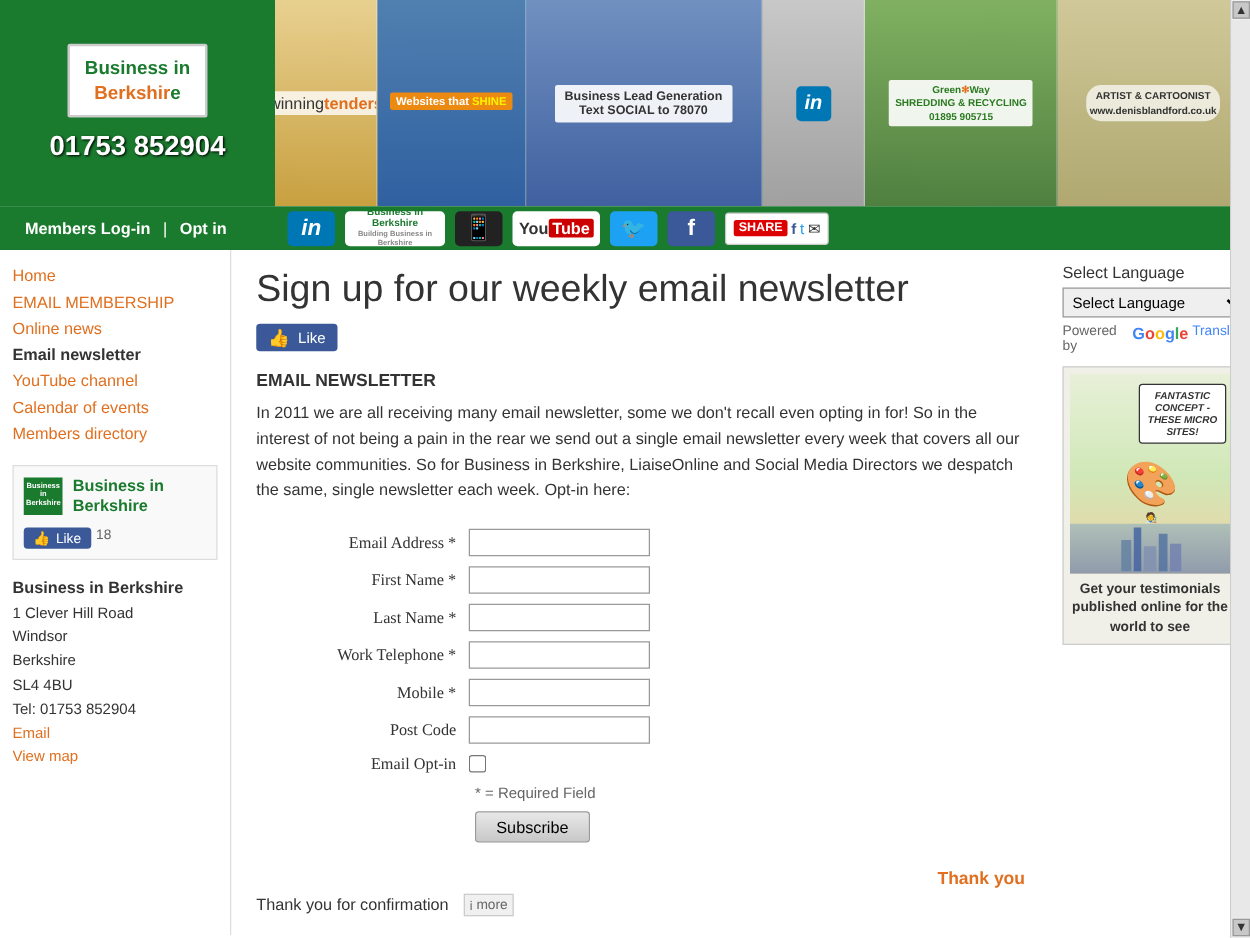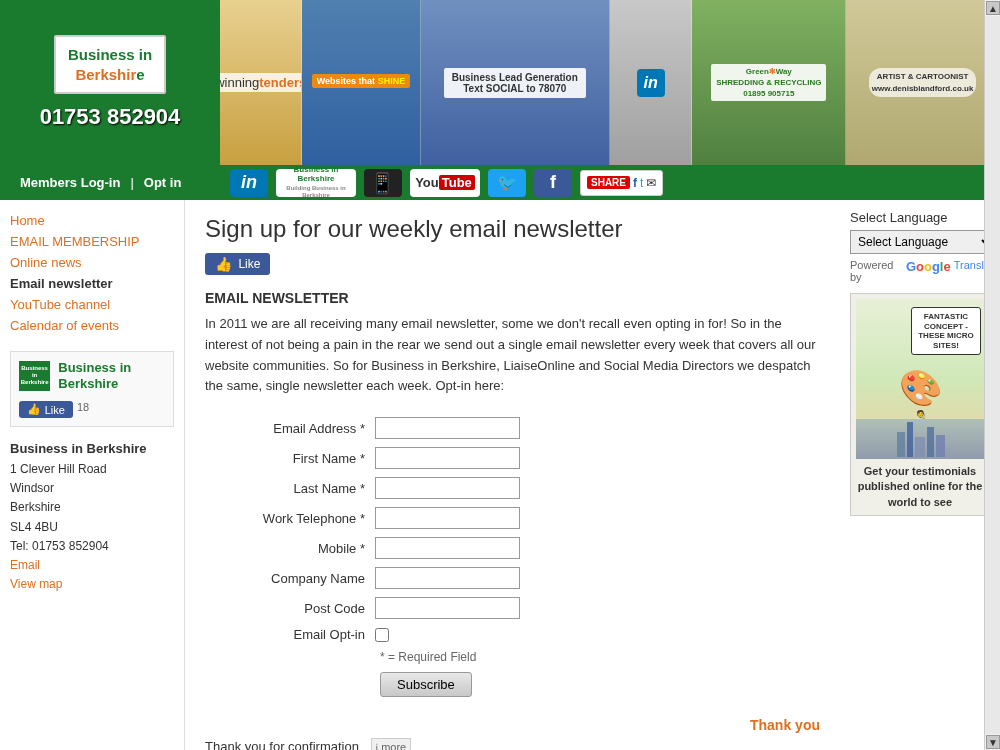--- a/index.html
+++ b/index.html
@@ -49,30 +49,30 @@
     .sidebar-card-header { display: flex; align-items: center; gap: 8px; }
     .bib-logo-box { width: 40px; height: 30px; background: #1a7a2e; display: flex; align-items: center; justify-content: center; font-size: 7px; color: #fff; font-weight: bold; text-align: center; line-height: 1.1; }
     .bib-logo-text { font-size: 12px; font-weight: bold; color: #1a7a2e; line-height: 1.2; }
     .like-btn { display: flex; align-items: center; gap: 4px; background: #3b5998; color: #fff; padding: 2px 8px; font-size: 11px; border-radius: 3px; margin-top: 5px; width: fit-content; }
     .like-count { font-size: 11px; color: #666; margin-left: 4px; }
     .sidebar-address { margin-top: 12px; font-size: 12px; line-height: 1.6; }
     .sidebar-address strong { display: block; font-size: 13px; }
     .sidebar-address a { color: #e07020; text-decoration: none; }
 
     
-    #page-title { font-size: 24px; font-weight: normal; color: #333; margin-bottom: 10px; }
+    #page-title { font-size: 30px; font-weight: normal; color: #333; margin-bottom: 10px; }
     .fb-like-btn { display: inline-flex; align-items: center; gap: 6px; background: #3b5998; color: #fff; padding: 3px 10px; font-size: 12px; border-radius: 3px; margin-bottom: 15px; cursor: pointer; }
     .fb-thumb { font-size: 14px; }
     .section-title { font-size: 14px; font-weight: bold; color: #333; margin-bottom: 8px; }
     .section-body { font-size: 13px; line-height: 1.6; color: #333; margin-bottom: 20px; }
 
     
     .form-table { margin-top: 10px; }
     .form-row { display: flex; align-items: center; margin-bottom: 8px; }
-    .form-label { width: 170px; font-size: 13px; text-align: right; padding-right: 10px; color: #333; }
+    .form-label { width: 170px; font-size: 13px; text-align: right; padding-right: 10px; color: #333; font-family: Liberation Serif, serif; }
     .form-input { width: 145px; height: 22px; border: 1px solid #999; padding: 2px 4px; font-size: 12px; }
     .form-checkbox { width: 14px; height: 14px; }
     .required-note { font-size: 12px; color: #666; margin-top: 5px; margin-left: 175px; }
     .subscribe-btn { margin-left: 175px; margin-top: 8px; background: linear-gradient(180deg, #e8e8e8 0%, #c8c8c8 100%); border: 1px solid #999; padding: 4px 16px; font-size: 13px; cursor: pointer; border-radius: 3px; }
 
     
     .thankyou-section { margin-top: 20px; }
     .thankyou-title { color: #e07020; font-size: 14px; font-weight: bold; margin-bottom: 5px; text-align: right; }
     .thankyou-body { font-size: 13px; color: #333; }
     .more-link { display: inline-flex; align-items: center; gap: 3px; margin-left: 8px; font-size: 11px; color: #666; border: 1px solid #ccc; padding: 1px 4px; background: #f0f0f0; }
@@ -83,21 +83,21 @@
     .google-translate { font-size: 11px; color: #666; margin-top: 5px; display: flex; align-items: flex-start; gap: 3px; }
     .google-logo { font-size: 13px; font-weight: bold; }
     .g-blue { color: #4285f4; }
     .g-red { color: #ea4335; }
     .g-yellow { color: #fbbc05; }
     .g-green { color: #34a853; }
     .translate-text { color: #4285f4; font-size: 11px; }
 
     .promo-image { width: 140px; margin-top: 10px; background: #f0f0e8; border: 1px solid #ccc; padding: 5px; text-align: center; }
     .promo-cartoon { width: 130px; height: 160px; background: linear-gradient(180deg, #e8f0d8 0%, #d0e8b8 50%, #f0d0a0 100%); position: relative; overflow: hidden; display: flex; align-items: center; justify-content: center; }
-    .speech-bubble { position: absolute; top: 8px; right: 5px; background: #fff; border: 1px solid #333; padding: 4px 5px; font-size: 8px; font-weight: bold; line-height: 1.2; max-width: 70px; border-radius: 3px; color: #333; }
+    .speech-bubble { position: absolute; top: 8px; right: 5px; background: #fff; border: 1px solid #333; padding: 4px 5px; font-size: 8px; font-weight: bold; line-height: 1.2; max-width: 70px; border-radius: 3px; color: #333; font-style: italic; }
     .promo-caption { font-size: 11px; color: #333; margin-top: 5px; text-align: center; font-weight: bold; line-height: 1.4; }
   </style>
 </head>
 <body>
 
 <div style="position:relative; width:1000px; overflow:hidden;">
 
   <div id="header">
     <div id="header-left">
       <div id="header-logo">
@@ -172,20 +172,21 @@
   <div id="main">
 
     <div id="sidebar">
       <div class="sidebar-nav">
         <a href="#">Home</a>
         <a href="#">EMAIL MEMBERSHIP</a>
         <a href="#">Online news</a>
         <a href="#" class="active" style="color:#333; font-weight:bold;">Email newsletter</a>
         <a href="#">YouTube channel</a>
         <a href="#">Calendar of events</a>
+        <a href="#">Members directory</a>
       </div>
 
       <div class="sidebar-card">
         <div class="sidebar-card-header">
           <div class="bib-logo-box">
             <div style="font-size:6px; font-weight:bold; line-height:1.2; color:#fff; text-align:center;">Business<br>in<br>Berkshire</div>
           </div>
           <div class="bib-logo-text">
             <span style="color:#1a7a2e; font-weight:bold; font-size:13px;">Business in Berkshire</span>
           </div>
@@ -235,24 +236,20 @@
         <div class="form-row">
           <div class="form-label">Last Name *</div>
           <input class="form-input" type="text" value="" style="">
         </div>
         <div class="form-row">
           <div class="form-label">Work Telephone *</div>
           <input class="form-input" type="text" value="" style="">
         </div>
         <div class="form-row">
           <div class="form-label">Mobile *</div>
-          <input class="form-input" type="text" value="" style="">
-        </div>
-        <div class="form-row">
-          <div class="form-label">Company Name</div>
           <input class="form-input" type="text" value="" style="">
         </div>
         <div class="form-row">
           <div class="form-label">Post Code</div>
           <input class="form-input" type="text" value="" style="">
         </div>
         <div class="form-row">
           <div class="form-label">Email Opt-in</div>
           <input class="form-checkbox" type="checkbox" style="">
         </div>

